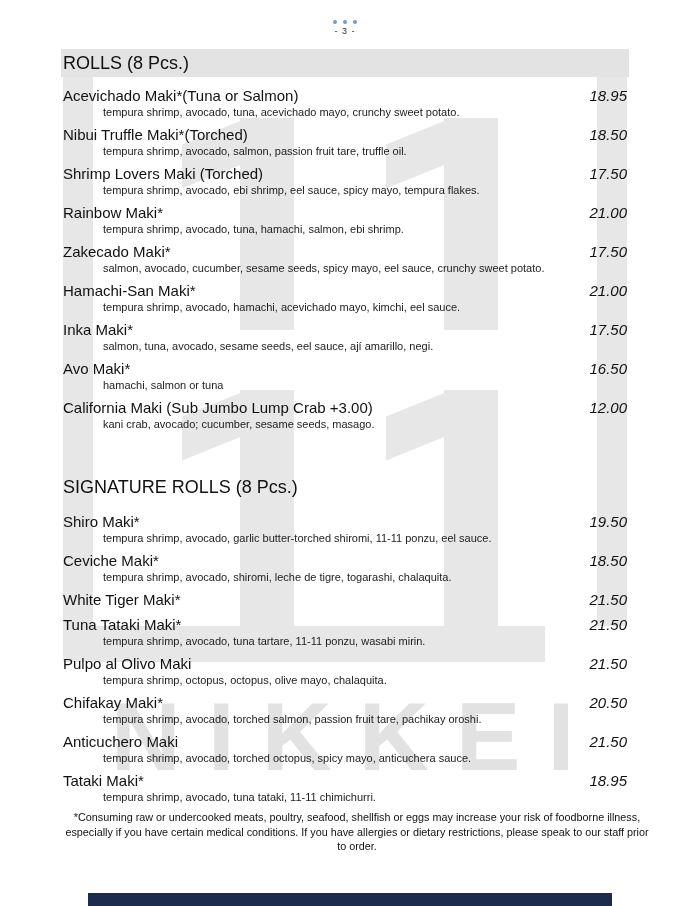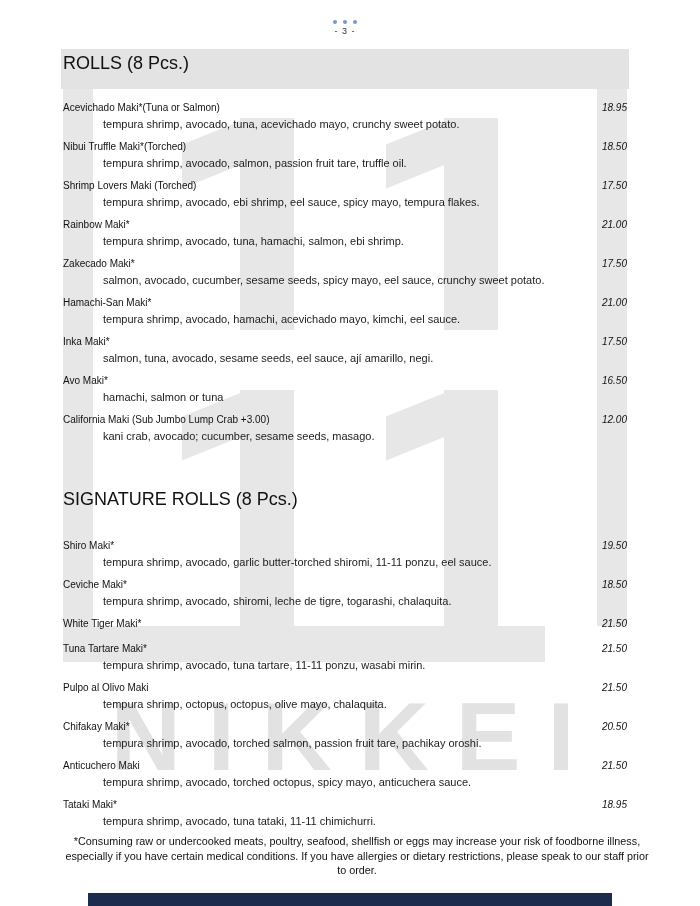--- a/index.html
+++ b/index.html
@@ -48,34 +48,34 @@
   .content{position:relative;z-index:1;padding:0 73px 0 63px;}
   .page-marker{padding-top:20px;text-align:center;}
   .marker-dots{display:flex;justify-content:center;gap:6px;margin-bottom:2px;}
   .dot{width:4px;height:4px;border-radius:50%;background:var(--dots);}
   .marker-num{font-size:9px;color:#333;letter-spacing:1px;}
 
   .section-title{
     font-size:18px;
     color:#111;
     line-height:28px;
-    height:40px;
+    height:28px;
   }
   .section-rolls .section-title{
     background:var(--band);
     margin:13px -2px 9px -2px;
     padding-left:2px;
   }
   .section-signature .section-title{
     margin:42px 0 11px 0;
   }
   .menu-item{margin-bottom:6px;}
   .item-head{
     display:flex;justify-content:space-between;align-items:baseline;
-    font-size:10px;line-height:19px;color:#111;
+    font-size:15px;line-height:19px;color:#111;
   }
   .item-name{padding-right:10px;}
   .item-price{flex:none;font-style:italic;}
   .item-desc{
     margin-left:40px;
     font-size:11px;line-height:14px;
     color:#1c1c1c;
     max-width:500px;
   }
   
@@ -223,21 +223,21 @@
 
   <div class="menu-item">
     <div class="item-head">
       <span class="item-name">White Tiger Maki*</span>
       <span class="item-price">21.50</span>
     </div>
   </div>
 
   <div class="menu-item">
     <div class="item-head">
-      <span class="item-name">Tuna Tartare Maki*</span>
+      <span class="item-name">Tuna Tataki Maki*</span>
       <span class="item-price">21.50</span>
     </div>
     <div class="item-desc">tempura shrimp, avocado, tuna tartare, 11-11 ponzu, wasabi mirin.</div>
   </div>
 
   <div class="menu-item">
     <div class="item-head">
       <span class="item-name">Pulpo al Olivo Maki</span>
       <span class="item-price">21.50</span>
     </div>

